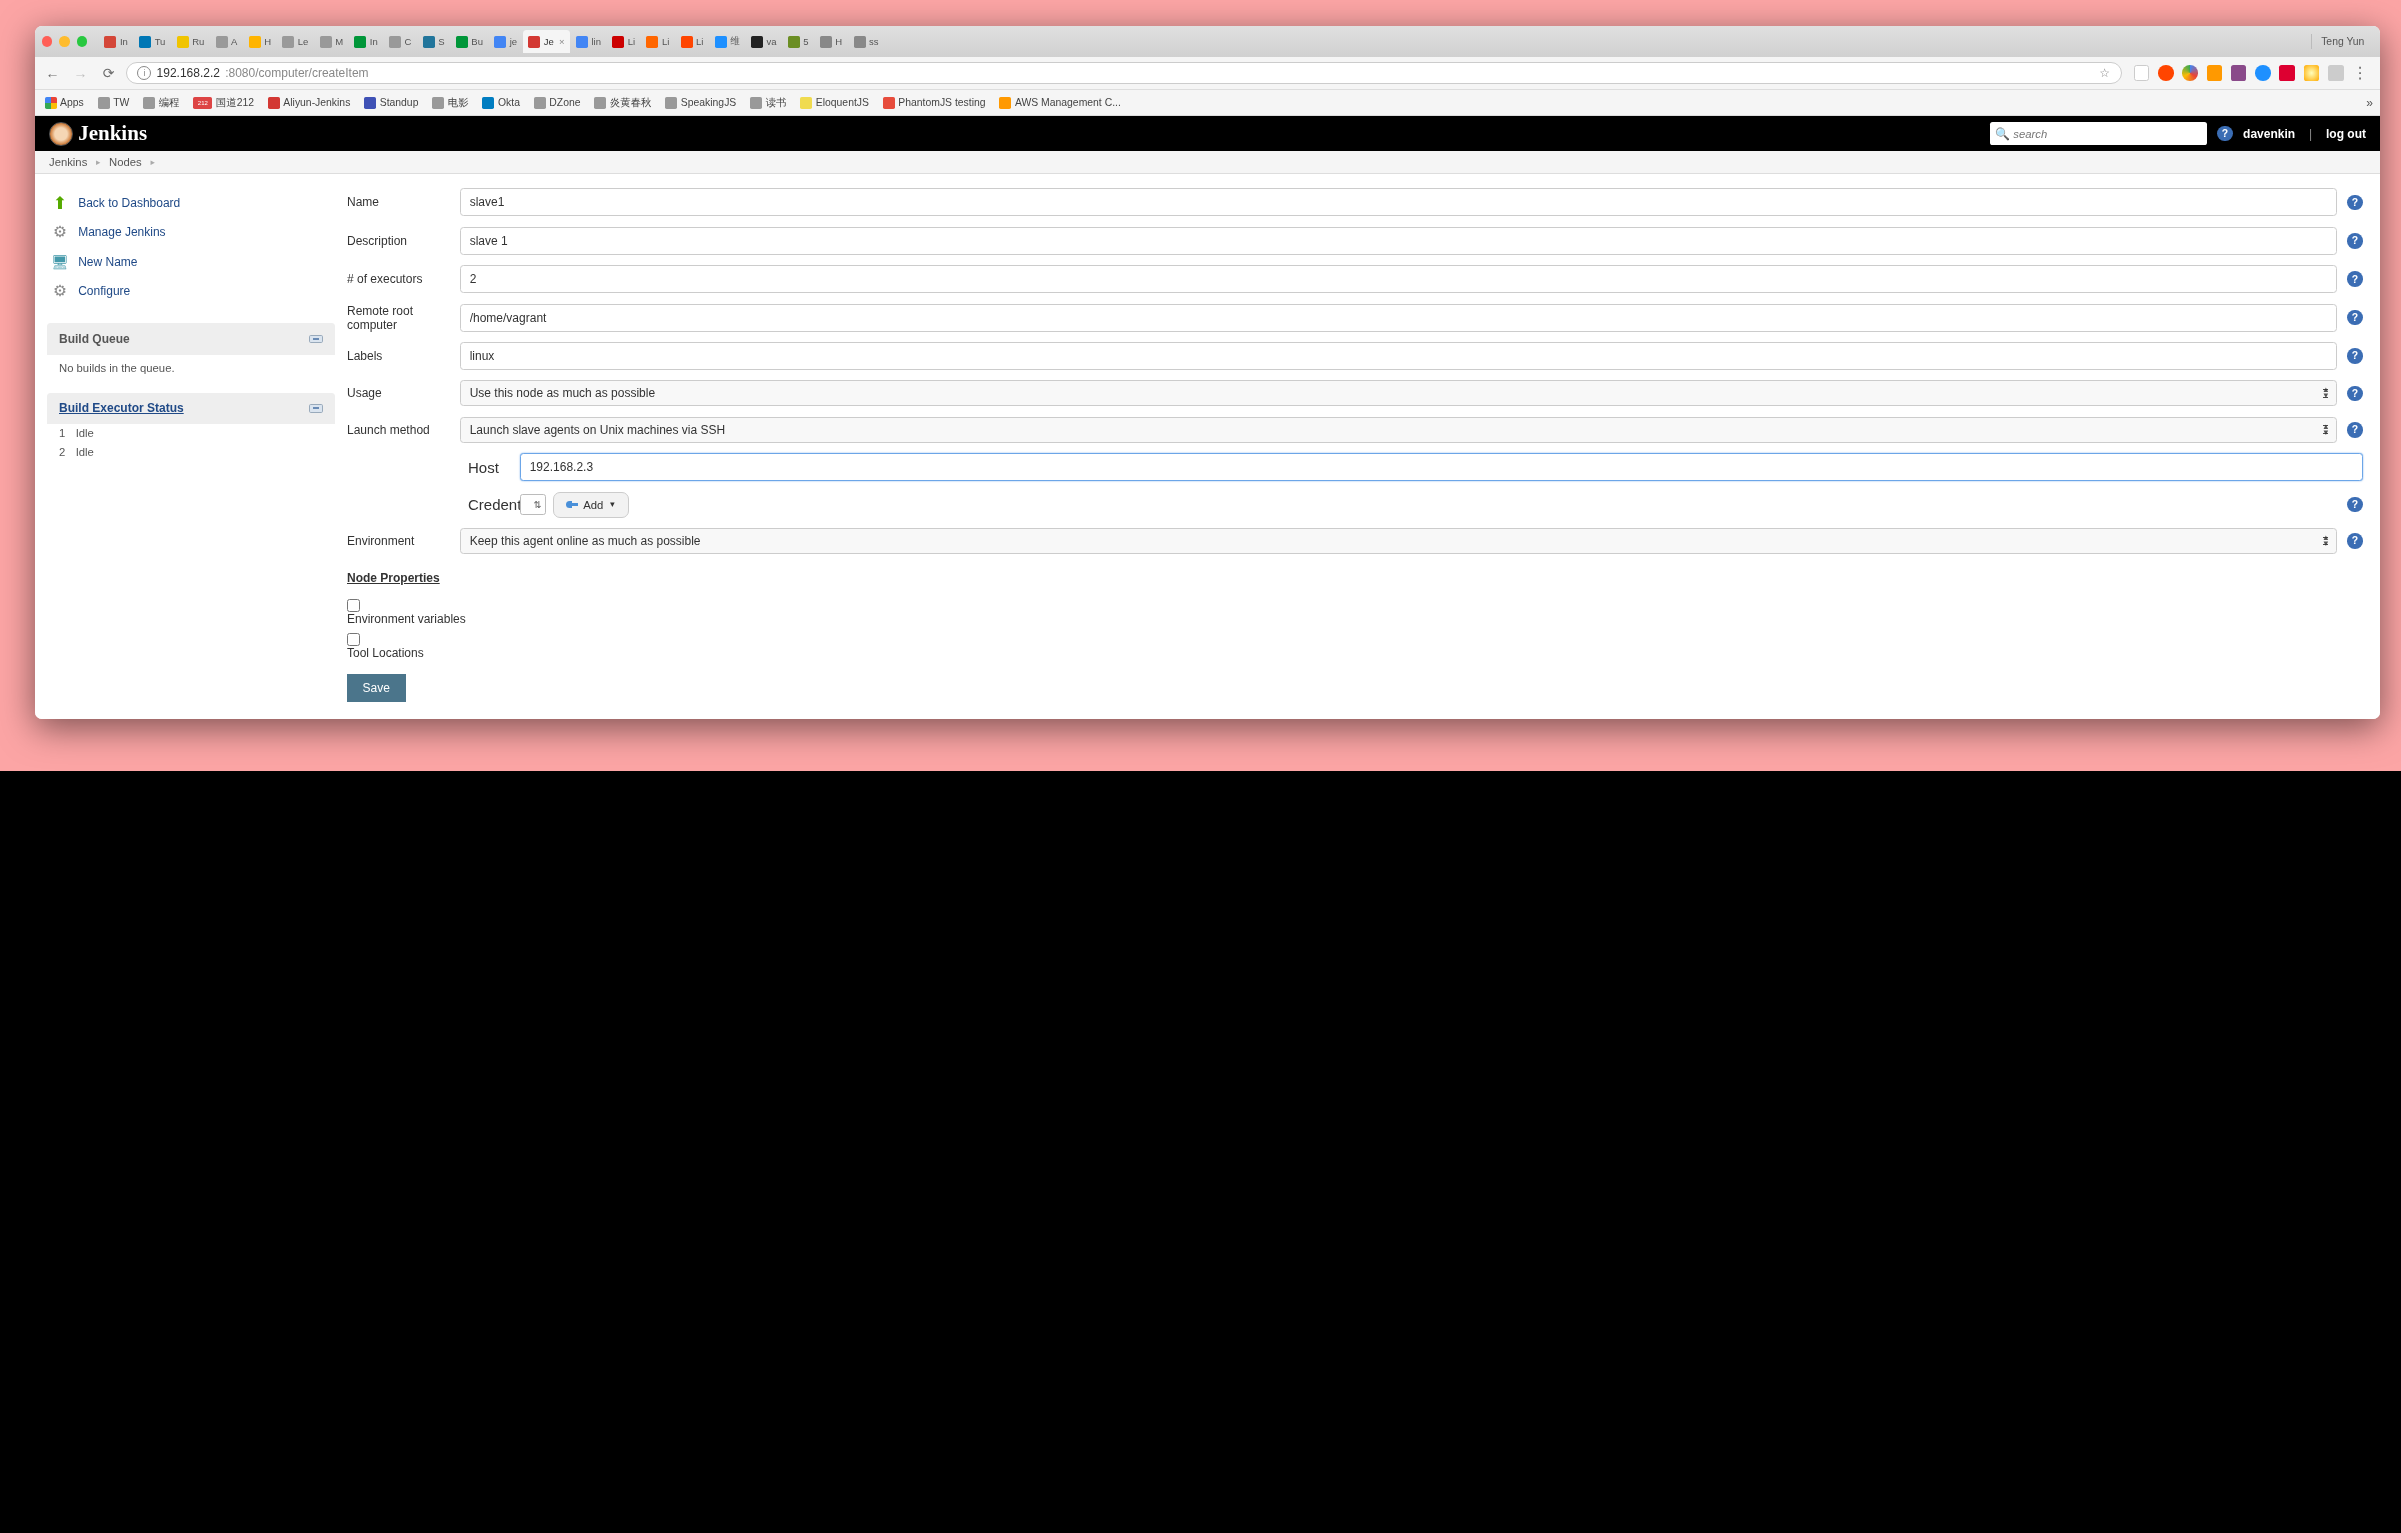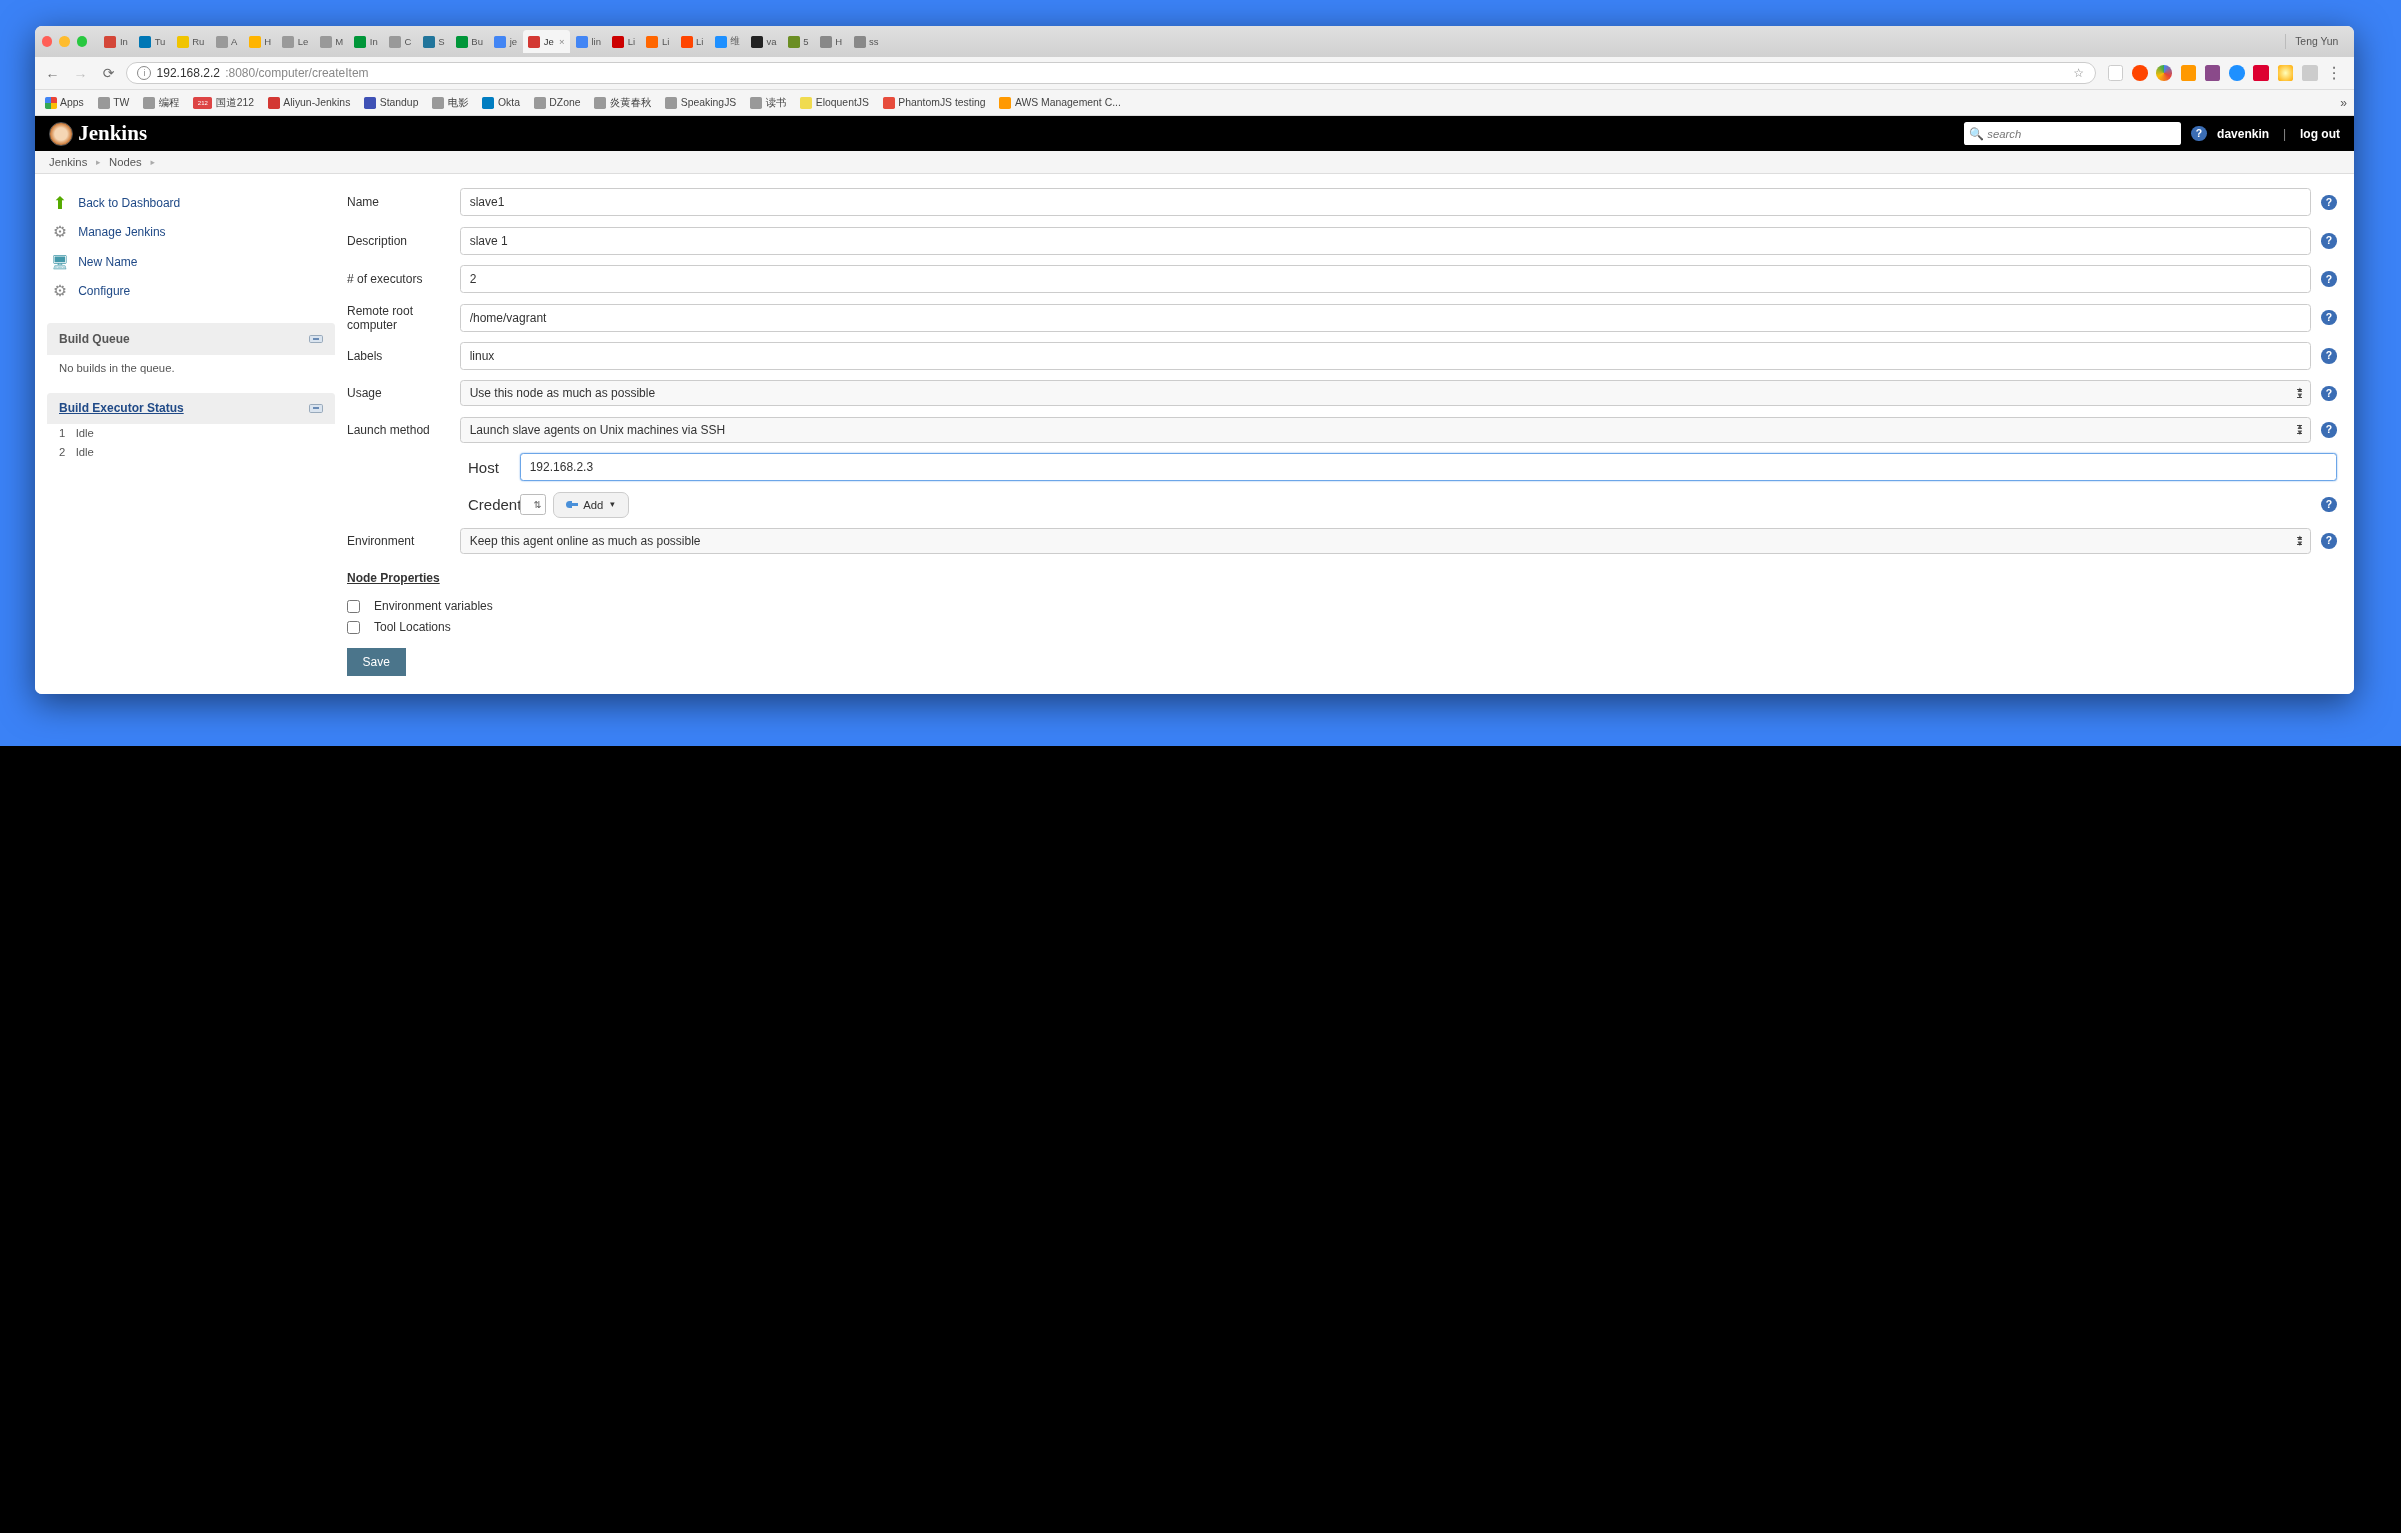--- a/index.html
+++ b/index.html
@@ -3,22 +3,22 @@
   <meta charset="utf-8">
   <style>
     * { margin: 0; padding: 0; box-sizing: border-box; }
     body {
       font-family: -apple-system, BlinkMacSystemFont, "Segoe UI", Helvetica, Arial, sans-serif;
       font-size: 12px;
       background: #000;
       color: #333;
     }
     .outer-frame {
-      background: #3b82f6;
-      padding: 26px 47px 52px 35px;
+      background: #fca5a5;
+      padding: 26px 21px 52px 35px;
     }
     .window {
       background: #fff;
       border-radius: 7px;
       overflow: hidden;
       box-shadow: 0 8.7px 35px rgba(0,0,0,0.5);
     }
     
     .chrome-top {
       background: linear-gradient(#e0e0e0, #d0d0d0);
@@ -368,24 +368,25 @@
       font-size: 12px;
       cursor: pointer;
     }
     .section-head {
       font-weight: bold;
       margin: 17.3px 0 10.4px 0;
       font-size: 12px;
       text-decoration: underline;
     }
     .checkbox-row {
-      display: flex; align-items: flex-end; gap: 14px;
+      display: flex; align-items: flex-start; gap: 0;
       padding: 3.5px 0;
       font-size: 12px;
       color: #333;
+      flex-direction: column;
     }
     .checkbox-row input { width: 13px; height: 13px; }
     .save-btn {
       margin-top: 10.4px;
       height: 28px;
       padding: 0 15.6px;
       background: #4b758b;
       color: #fff;
       border: none;
       font-size: 12px;

